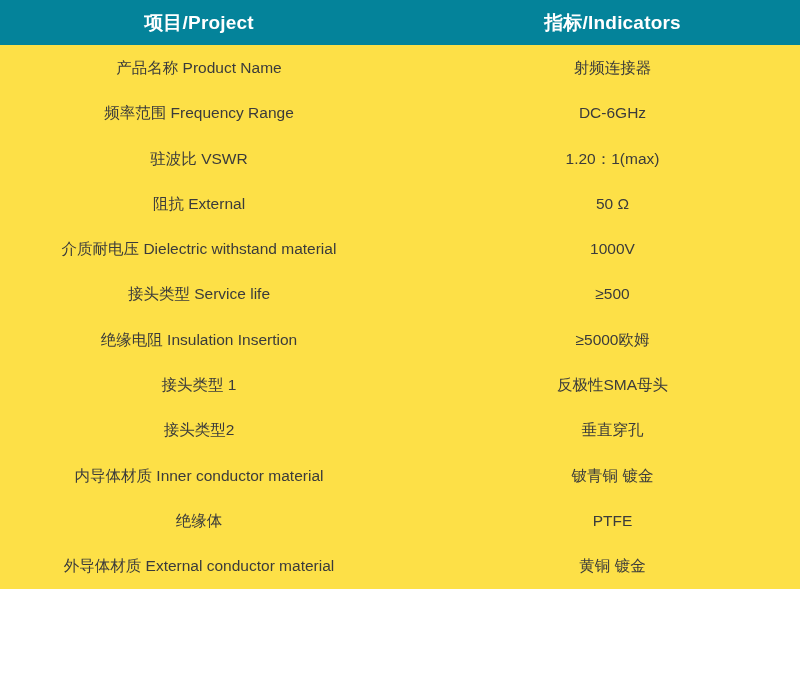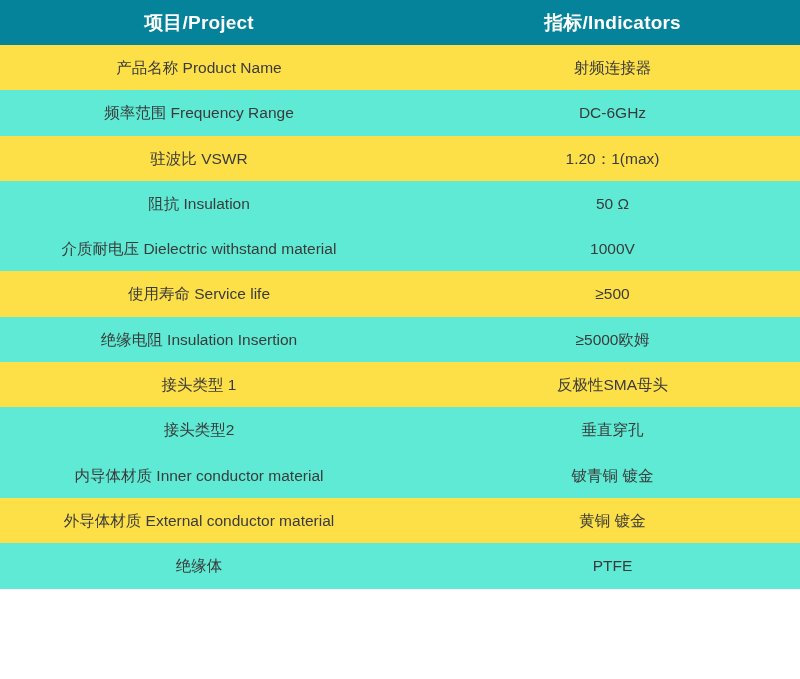--- a/index.html
+++ b/index.html
@@ -55,21 +55,21 @@
   }
 
   
   .body-row { height: 45.3px; }
   .body-row .cell {
     font-size: 15.5px;
     color: #3b3b3b;
     font-weight: 400;
   }
   .body-row.shade-light .cell { background: #fde047; }
-  .body-row.shade-dark  .cell { background: #5eead4; }
+  .body-row.shade-dark  .cell { background: #fde047; }
 </style>
 </head>
 <body>
 
 <div id="spec-table">
 
   <div class="row header-row">
     <div class="cell col-project">项目/Project</div>
     <div class="cell col-gap"></div>
     <div class="cell col-ind">指标/Indicators</div>
@@ -85,31 +85,31 @@
         <div class="cell col-project">频率范围 Frequency Range</div>
         <div class="cell col-gap"></div>
         <div class="cell col-ind">DC-6GHz</div>
       </div>
       <div class="row body-row shade-light">
         <div class="cell col-project">驻波比 VSWR</div>
         <div class="cell col-gap"></div>
         <div class="cell col-ind">1.20：1(max)</div>
       </div>
       <div class="row body-row shade-dark">
-        <div class="cell col-project">阻抗 Insulation</div>
+        <div class="cell col-project">阻抗 External</div>
         <div class="cell col-gap"></div>
         <div class="cell col-ind">50 Ω</div>
       </div>
       <div class="row body-row shade-dark">
         <div class="cell col-project">介质耐电压 Dielectric withstand material</div>
         <div class="cell col-gap"></div>
         <div class="cell col-ind">1000V</div>
       </div>
       <div class="row body-row shade-light">
-        <div class="cell col-project">使用寿命 Service life</div>
+        <div class="cell col-project">接头类型 Service life</div>
         <div class="cell col-gap"></div>
         <div class="cell col-ind">≥500</div>
       </div>
       <div class="row body-row shade-dark">
         <div class="cell col-project">绝缘电阻 Insulation Insertion</div>
         <div class="cell col-gap"></div>
         <div class="cell col-ind">≥5000欧姆</div>
       </div>
       <div class="row body-row shade-light">
         <div class="cell col-project">接头类型 1</div>
@@ -119,25 +119,25 @@
       <div class="row body-row shade-dark">
         <div class="cell col-project">接头类型2</div>
         <div class="cell col-gap"></div>
         <div class="cell col-ind">垂直穿孔</div>
       </div>
       <div class="row body-row shade-dark">
         <div class="cell col-project">内导体材质 Inner conductor material</div>
         <div class="cell col-gap"></div>
         <div class="cell col-ind">铍青铜 镀金</div>
       </div>
+      <div class="row body-row shade-dark">
+        <div class="cell col-project">绝缘体</div>
+        <div class="cell col-gap"></div>
+        <div class="cell col-ind">PTFE</div>
+      </div>
       <div class="row body-row shade-light">
         <div class="cell col-project">外导体材质 External conductor material</div>
         <div class="cell col-gap"></div>
         <div class="cell col-ind">黄铜 镀金</div>
-      </div>
-      <div class="row body-row shade-dark">
-        <div class="cell col-project">绝缘体</div>
-        <div class="cell col-gap"></div>
-        <div class="cell col-ind">PTFE</div>
       </div>
     </div>
 
 </div>
 
 </body></html>

